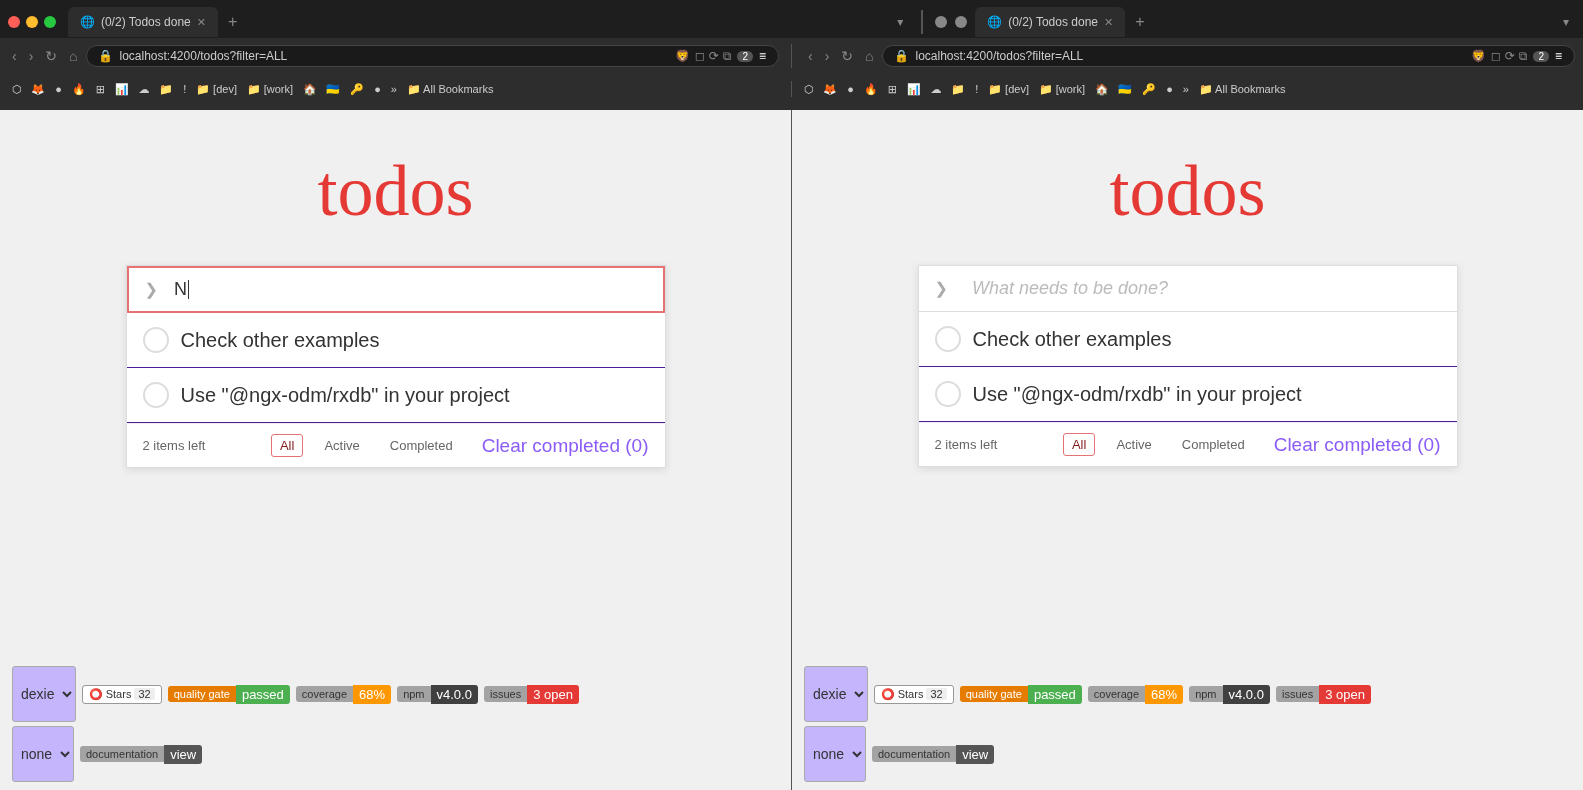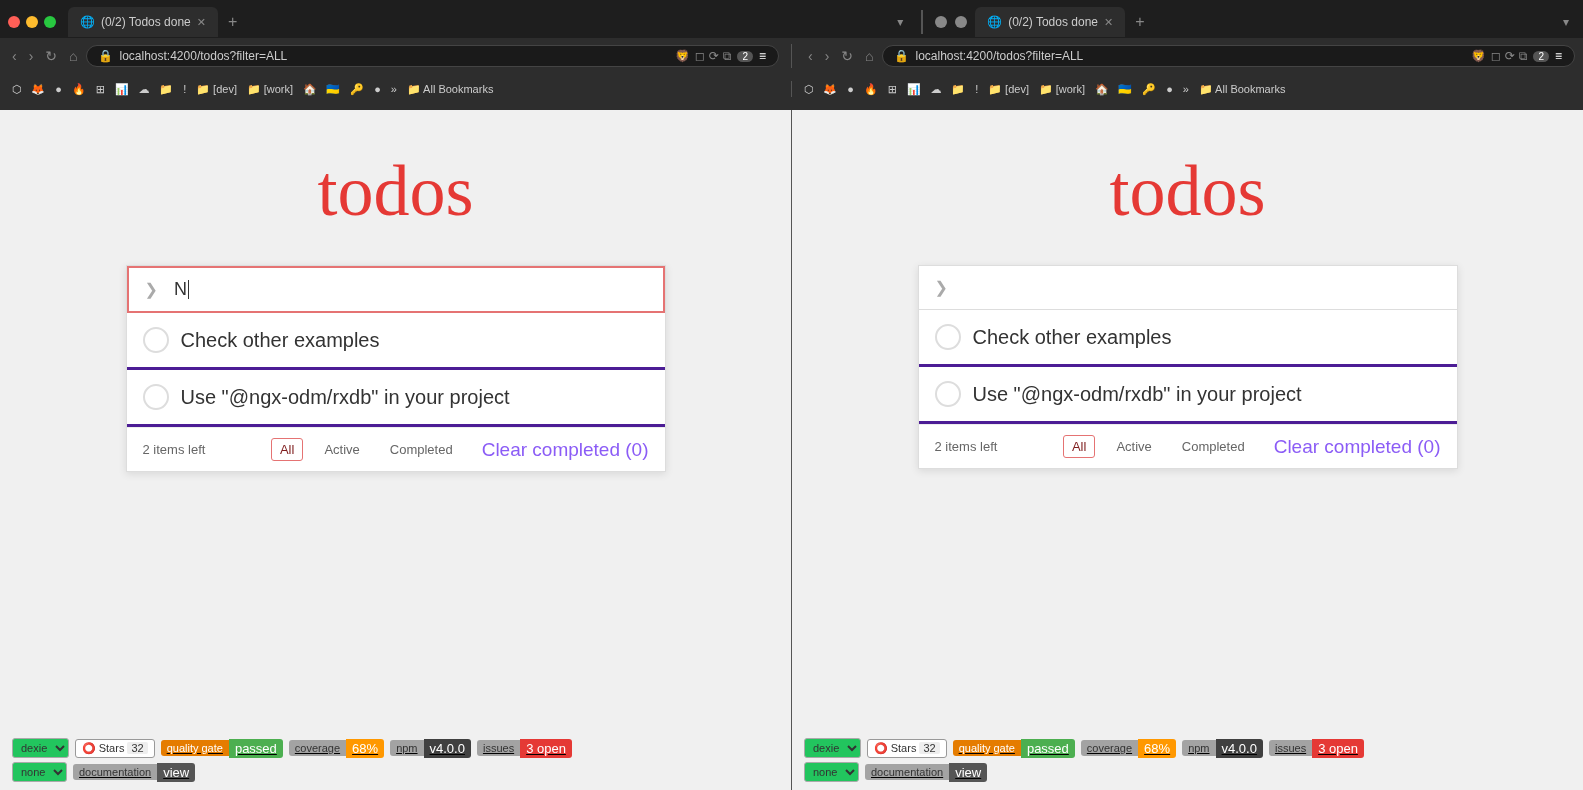--- a/index.html
+++ b/index.html
@@ -206,21 +206,21 @@
     }
 
     .todo-list {
       list-style: none;
     }
 
     .todo-item {
       display: flex;
       align-items: center;
       padding: 14px 16px;
-      border-bottom: 3px solid #4c1d95;
+      border-bottom: 1px solid #4c1d95;
       gap: 12px;
     }
 
     .todo-checkbox {
       width: 26px;
       height: 26px;
       border: 2px solid #ddd;
       border-radius: 50%;
       cursor: pointer;
       flex-shrink: 0;
@@ -284,23 +284,23 @@
     }
 
     .footer-row {
       display: flex;
       align-items: center;
       gap: 6px;
       flex-wrap: nowrap;
     }
 
     .select-box {
-      font-size: 11px;
-      padding: 2px 4px;
-      background: #22c55e;
+      font-size: 14px;
+      padding: 18px 4px;
+      background: #c4b5fd;
       border: 1px solid #aaa;
       border-radius: 3px;
       color: #333;
     }
 
     .badge {
       display: inline-flex;
       align-items: center;
       gap: 3px;
       font-size: 11px;
@@ -350,21 +350,20 @@
 
     .badge-value {
       padding: 2px 6px;
       border-radius: 0 3px 3px 0;
       font-size: 13px;
     }
 
     .badge-combo {
       display: inline-flex;
       align-items: center;
-      text-decoration: underline;
     }
 
     
     .cursor {
       display: inline-block;
       width: 1px;
       height: 1.2em;
       background: #333;
       vertical-align: text-bottom;
       animation: blink 1s step-end infinite;
@@ -584,20 +583,21 @@
   </div>
 
   <div class="panel">
     <div class="panel-content">
       <h1 class="app-title">todos</h1>
 
       <div class="todo-container">
 
         <div class="todo-input-row" style="border-bottom:1px solid #ddd;">
           <button class="toggle-all-btn">❯</button>
+          <input type="text" class="todo-input" placeholder="What needs to be done?" style="">
         </div>
 
         <ul class="todo-list">
           <li class="todo-item">
             <div class="todo-checkbox"></div>
             <span class="todo-text">Check other examples</span>
           </li>
           <li class="todo-item">
             <div class="todo-checkbox"></div>
             <span class="todo-text">Use "@ngx-odm/rxdb" in your project</span>

